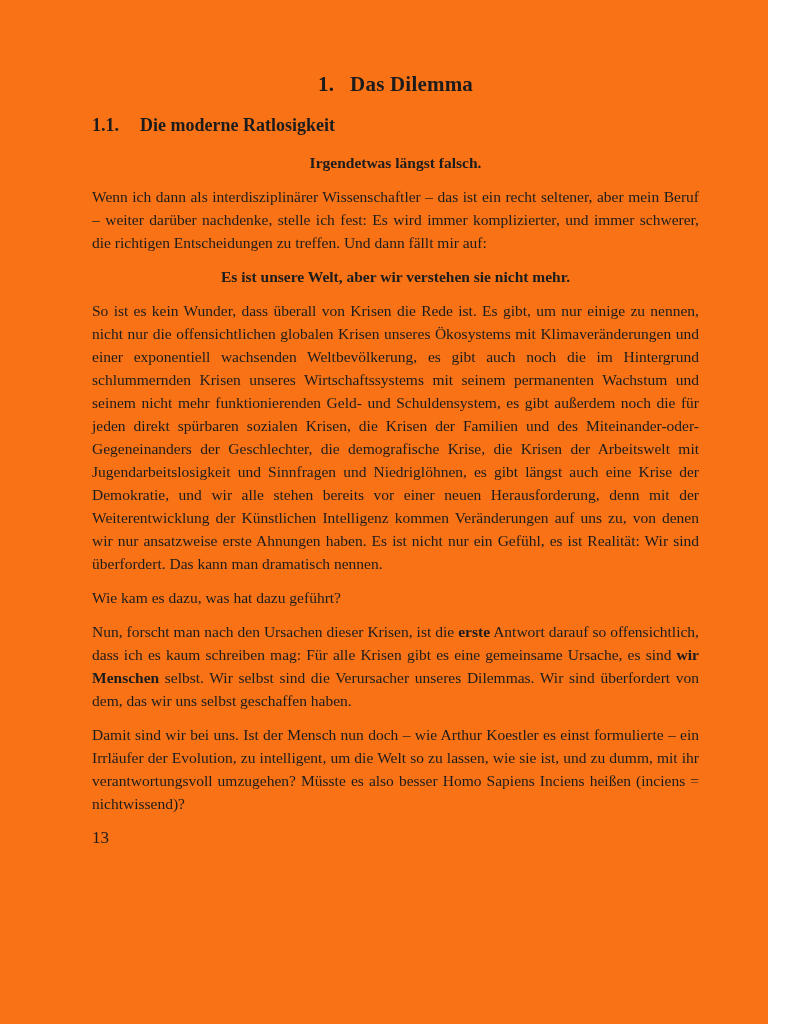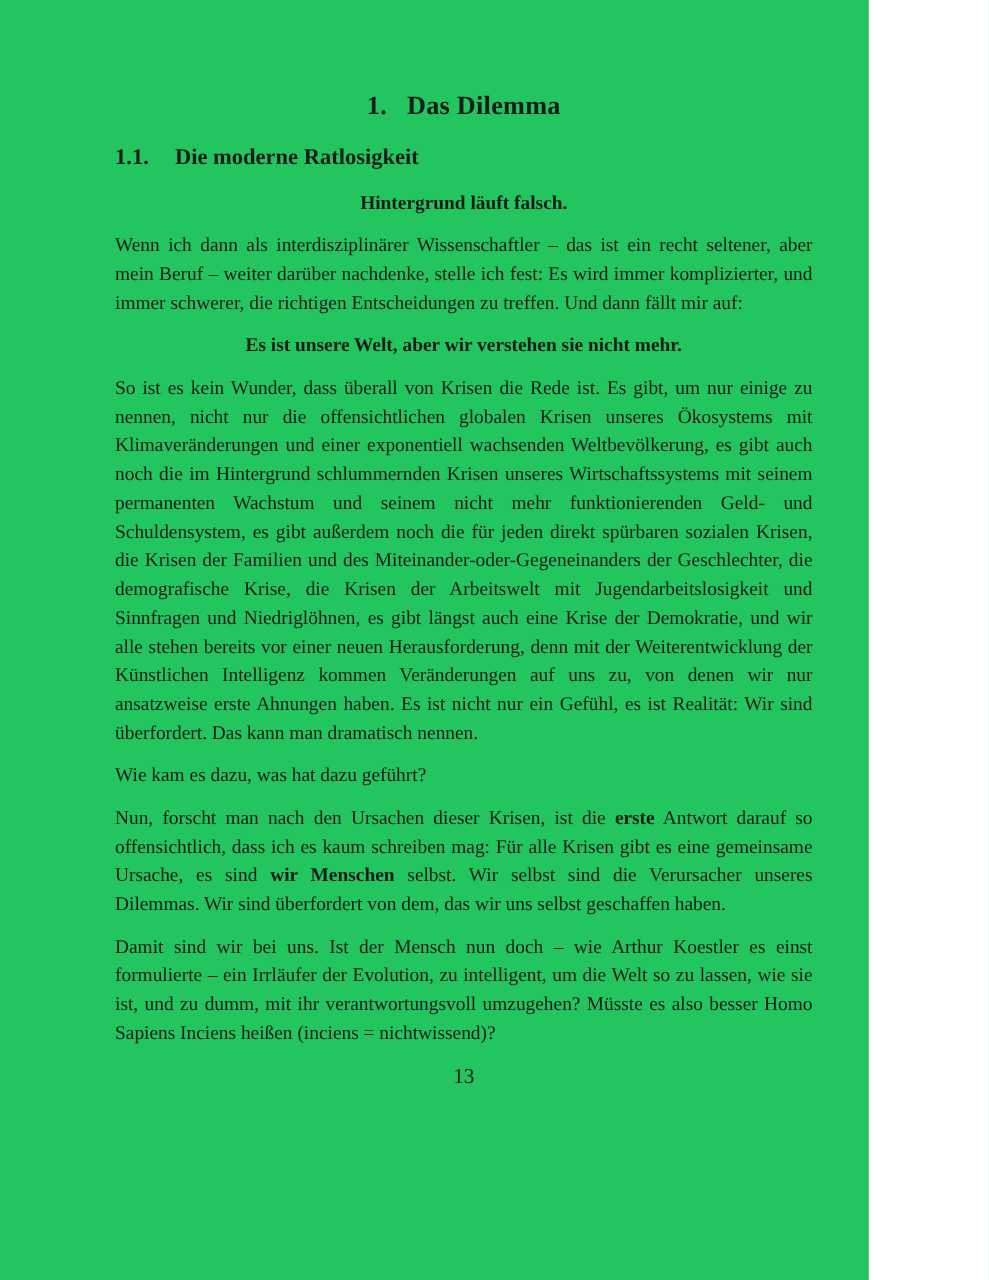--- a/index.html
+++ b/index.html
@@ -2,26 +2,26 @@
 <html><head>
 <meta charset="utf-8">
 <style>
   html, body {
     margin: 0;
     padding: 0;
     background: #ffffff;
   }
   .page {
     position: relative;
-    width: 695px;
+    width: 768px;
     height: 1024px;
     box-sizing: border-box;
-    background: #22c55e;
+    background: #f97316;
     color: #1c1c1c;
-    padding: 71px 45px 0 92px;
+    padding: 71px 69px 0 92px;
     font-family: "Liberation Serif", "DejaVu Serif", serif;
     overflow: hidden;
   }
   .chapter {
     font-size: 21px;
     line-height: 26px;
     font-weight: bold;
     text-align: center;
     margin: 0 0 16px 0;
     letter-spacing: 0.2px;
@@ -48,39 +48,38 @@
   p.center-b {
     font-size: 15.5px;
     line-height: 23px;
     font-weight: bold;
     text-align: center;
     margin: 0 0 11px 0;
   }
   .page-num {
     font-size: 17px;
     line-height: 23px;
-    text-align: center;
   }
   b, .seg-b { font-weight: bold; }
 </style>
 </head>
 <body>
 
 <div class="page">
 
   <h1 class="chapter">
     <span class="ch-num">1.</span><span>Das Dilemma</span>
   </h1>
 
   <h2 class="section">
     <span class="sec-num">1.1.</span><span>Die moderne Ratlosigkeit</span>
   </h2>
 
 
-  <p class="center-b"><span class="seg-b">Hintergrund läuft falsch.</span></p>
+  <p class="center-b"><span class="seg-b">Irgendetwas längst falsch.</span></p>
 
   <p class="body-p"><span>Wenn ich dann als interdisziplinärer Wissenschaftler – das ist ein recht seltener, aber mein Beruf – weiter darüber nachdenke, stelle ich fest: Es wird immer komplizierter, und immer schwerer, die richtigen Entscheidungen zu treffen. Und dann fällt mir auf:</span></p>
 
   <p class="center-b"><span class="seg-b">Es ist unsere Welt, aber wir verstehen sie nicht mehr.</span></p>
 
   <p class="body-p"><span>So ist es kein Wunder, dass überall von Krisen die Rede ist. Es gibt, um nur einige zu nennen, nicht nur die offensichtlichen globalen Krisen unseres Ökosystems mit Klimaveränderungen und einer exponentiell wachsenden Weltbevölkerung, es gibt auch noch die im Hintergrund schlummernden Krisen unseres Wirtschaftssystems mit seinem permanenten Wachstum und seinem nicht mehr funktionierenden Geld- und Schuldensystem, es gibt außerdem noch die für jeden direkt spürbaren sozialen Krisen, die Krisen der Familien und des Miteinander-oder-Gegeneinanders der Geschlechter, die demografische Krise, die Krisen der Arbeitswelt mit Jugendarbeitslosigkeit und Sinnfragen und Niedriglöhnen, es gibt längst auch eine Krise der Demokratie, und wir alle stehen bereits vor einer neuen Herausforderung, denn mit der Weiterentwicklung der Künstlichen Intelligenz kommen Veränderungen auf uns zu, von denen wir nur ansatzweise erste Ahnungen haben. Es ist nicht nur ein Gefühl, es ist Realität: Wir sind überfordert. Das kann man dramatisch nennen.</span></p>
 
   <p class="body-p"><span>Wie kam es dazu, was hat dazu geführt?</span></p>
 
   <p class="body-p"><span>Nun, forscht man nach den Ursachen dieser Krisen, ist die </span><span class="seg-b">erste</span><span> Antwort darauf so offensichtlich, dass ich es kaum schreiben mag: Für alle Krisen gibt es eine gemeinsame Ursache, es sind </span><span class="seg-b">wir Menschen</span><span> selbst. Wir selbst sind die Verursacher unseres Dilemmas. Wir sind überfordert von dem, das wir uns selbst geschaffen haben.</span></p>

